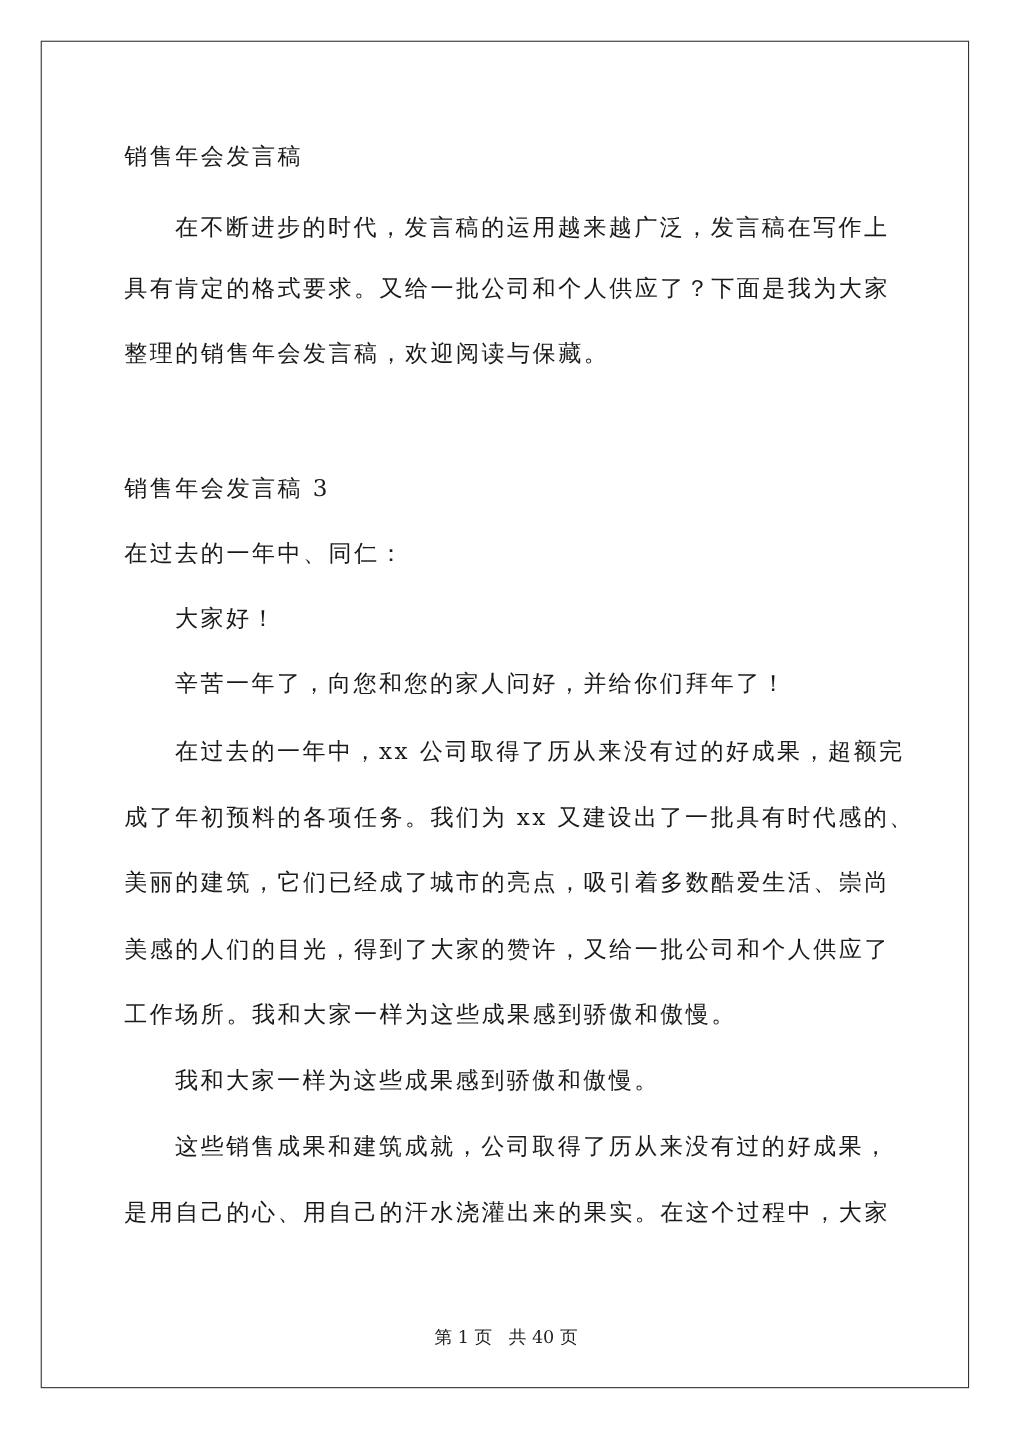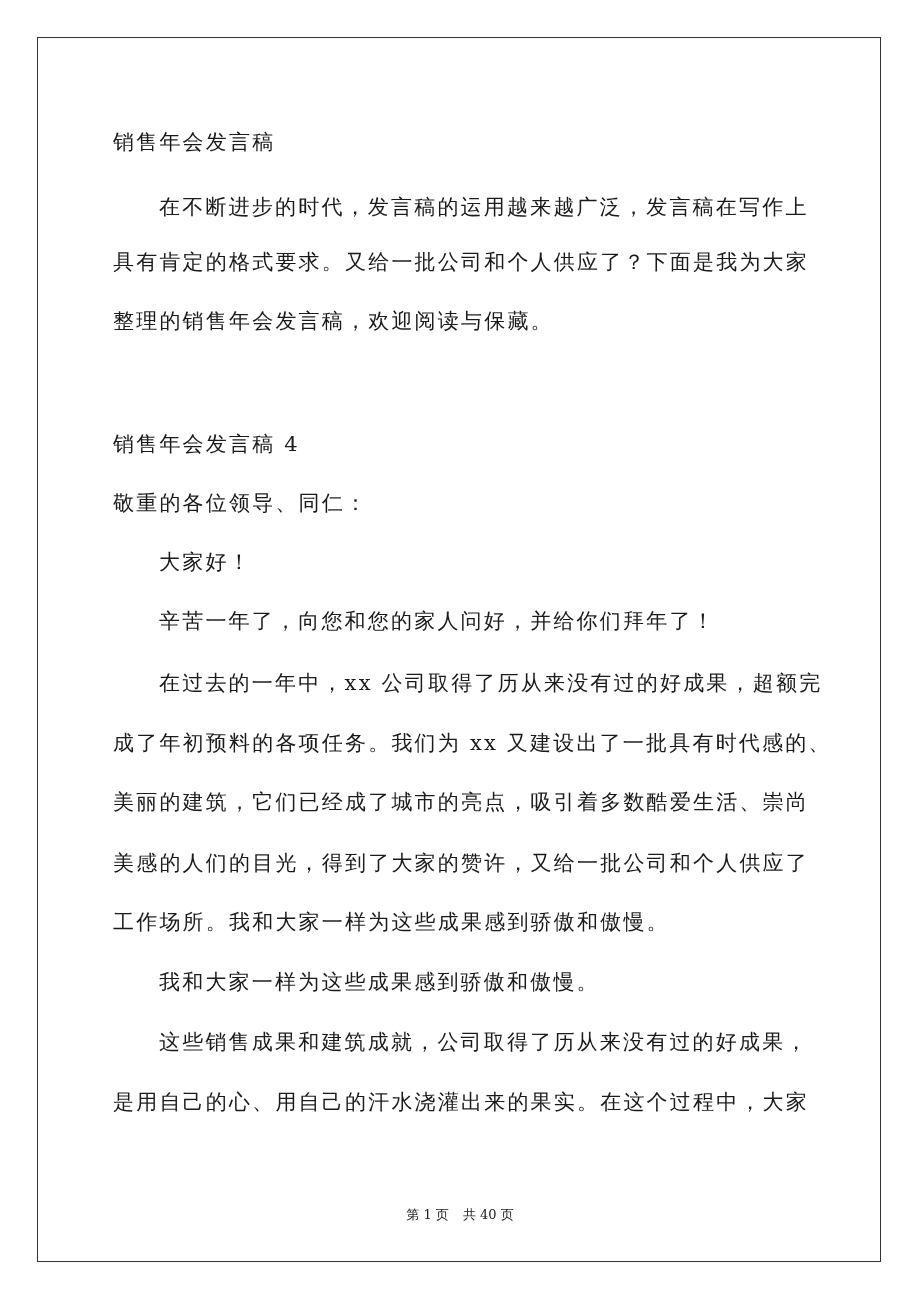--- a/index.html
+++ b/index.html
@@ -4,36 +4,36 @@
   <style>
     html, body { margin: 0; padding: 0; background: #ffffff; }
     body { width: 920px; height: 1302px; position: relative; overflow: hidden;
            font-family: "DejaVu Serif", "Liberation Serif", serif; color: #1a1a1a; }
     .page-border { position: absolute; left: 37px; top: 37px; width: 844px; height: 1225px;
                    border: 1.5px solid #333333; box-sizing: border-box; }
     .line { position: absolute; left: 113px; font-size: 21px; line-height: 24px;
             white-space: nowrap; letter-spacing: 2.2px; }
     .indent { left: 159px; }
     .footer { position: absolute; top: 1206px; left: 0; width: 920px; text-align: center;
-              font-size: 13px; color: #222; }
+              font-size: 16px; color: #222; }
     .footer span { margin: 0 5px; }
   </style>
 </head>
 <body>
 
 <div class="page-border"></div>
 
 <div class="line" style="top:130px">销售年会发言稿</div>
 
 <div class="line indent" style="top:195px">在不断进步的时代，发言稿的运用越来越广泛，发言稿在写作上</div>
 <div class="line" style="top:250px">具有肯定的格式要求。又给一批公司和个人供应了？下面是我为大家</div>
 <div class="line" style="top:309px">整理的销售年会发言稿，欢迎阅读与保藏。</div>
 
-<div class="line" style="top:432px">销售年会发言稿 4</div>
-<div class="line" style="top:491px">敬重的各位领导、同仁：</div>
+<div class="line" style="top:432px">销售年会发言稿 3</div>
+<div class="line" style="top:491px">在过去的一年中、同仁：</div>
 <div class="line indent" style="top:550px">大家好！</div>
 
 <div class="line indent" style="top:609px">辛苦一年了，向您和您的家人问好，并给你们拜年了！</div>
 <div class="line indent" style="top:671px">在过去的一年中，xx 公司取得了历从来没有过的好成果，超额完</div>
 <div class="line" style="top:731px">成了年初预料的各项任务。我们为 xx 又建设出了一批具有时代感的、</div>
 <div class="line" style="top:790px">美丽的建筑，它们已经成了城市的亮点，吸引着多数酷爱生活、崇尚</div>
 <div class="line" style="top:851px">美感的人们的目光，得到了大家的赞许，又给一批公司和个人供应了</div>
 <div class="line" style="top:910px">工作场所。我和大家一样为这些成果感到骄傲和傲慢。</div>
 <div class="line indent" style="top:970px">我和大家一样为这些成果感到骄傲和傲慢。</div>
 <div class="line indent" style="top:1030px">这些销售成果和建筑成就，公司取得了历从来没有过的好成果，</div>

